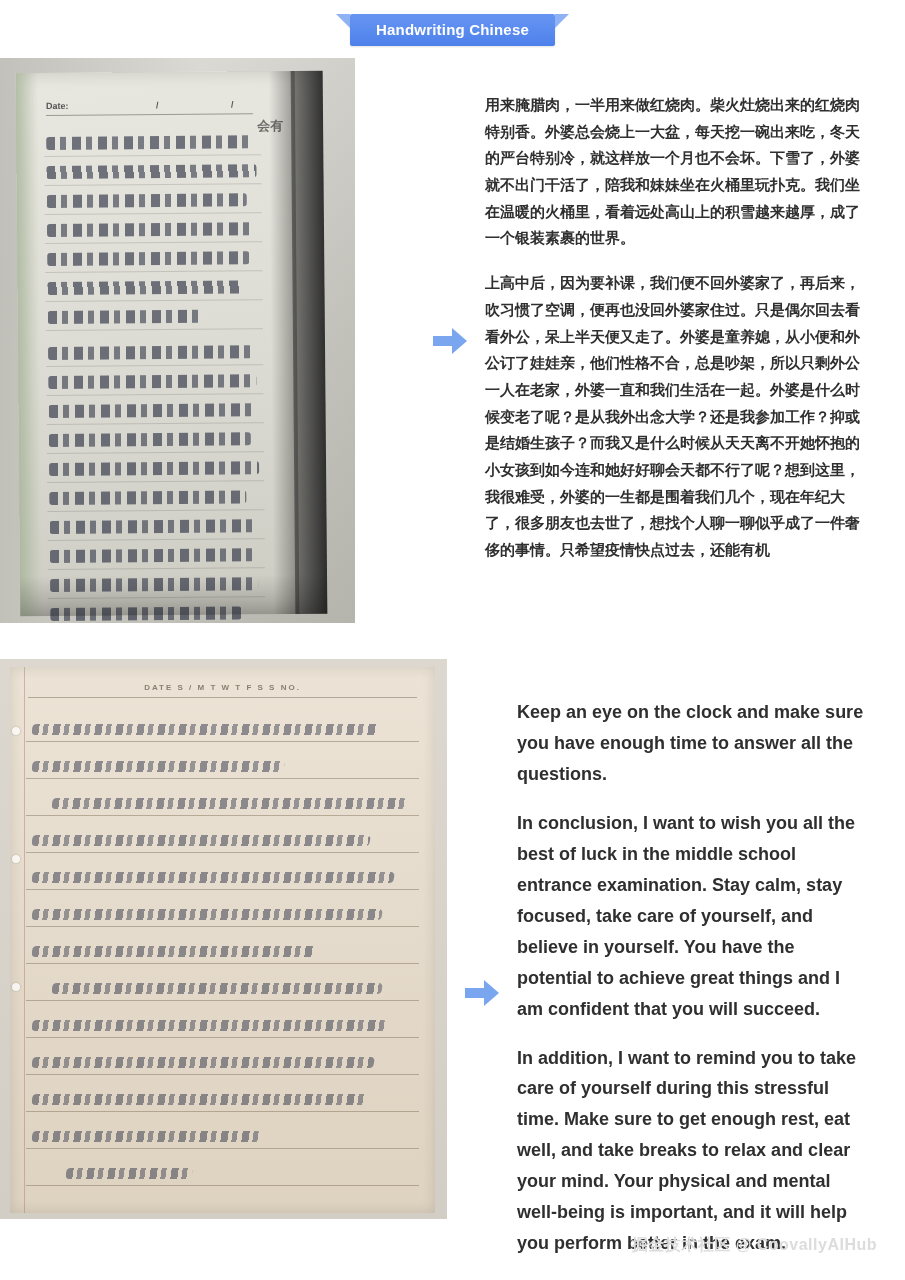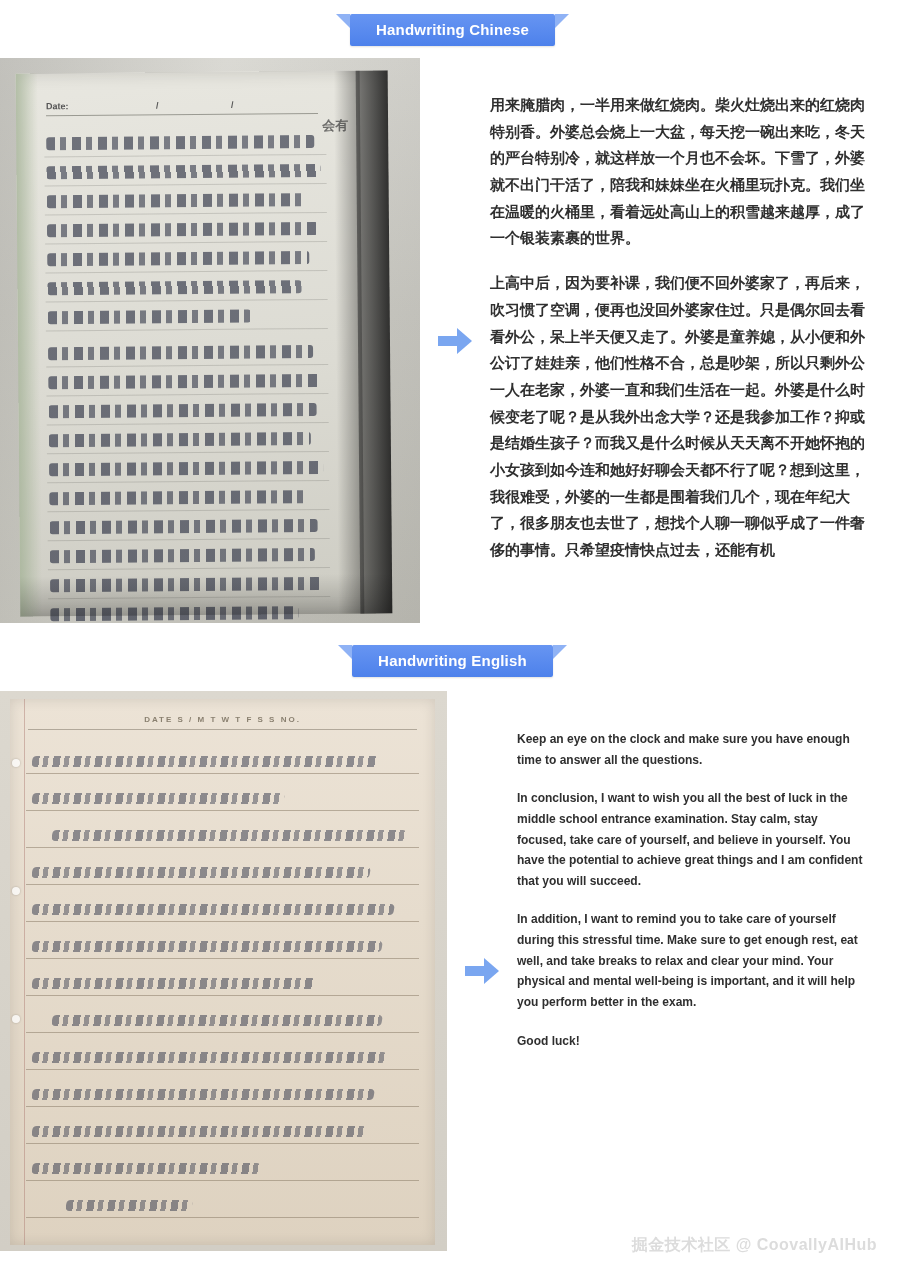--- a/index.html
+++ b/index.html
@@ -114,25 +114,26 @@
     border-left: 15px solid #7aa6f0;
   }
 
   
   .photo {
     position: relative;
     overflow: hidden;
     background: #cfcec9;
   }
   .photo-cn {
-    width: 420px;
+    width: 335px;
     height: 565px;
     background:
       linear-gradient(105deg, rgba(0,0,0,0.10) 0%, rgba(255,255,255,0.06) 40%, rgba(0,0,0,0.08) 100%),
       linear-gradient(180deg, #d8d7d1 0%, #cdccc5 45%, #c4c3bb 100%);
+    padding-left: 20px;
   }
   .cn-sheet {
     position: absolute;
     left: 18px;
     top: 14px;
     right: 30px;
     bottom: 8px;
     background: linear-gradient(175deg, #e8e7e0 0%, #dcdbd3 55%, #cdccc3 100%);
     box-shadow: 0 0 18px rgba(0,0,0,0.15) inset;
     transform: rotate(-0.5deg);
@@ -306,21 +307,21 @@
     width: 8px;
     height: 8px;
     border-radius: 50%;
     background: rgba(255,255,255,0.75);
     box-shadow: 0 0 2px rgba(0,0,0,0.25);
     margin-bottom: 120px;
   }
 
   
   .para {
-    font-size: 12px;
+    font-size: 18px;
     line-height: 1.72;
     color: #2f2f2f;
     margin: 0 0 18px 0;
     text-align: left;
   }
   .para-cn {
     font-size: 15px;
     line-height: 1.78;
   }
   .text-col-cn { padding-top: 34px; }
@@ -433,23 +434,20 @@
     </div>
 
     <div class="text-col text-col-cn">
       <p class="para para-cn">用来腌腊肉，一半用来做红烧肉。柴火灶烧出来的红烧肉特别香。外婆总会烧上一大盆，每天挖一碗出来吃，冬天的严台特别冷，就这样放一个月也不会坏。下雪了，外婆就不出门干活了，陪我和妹妹坐在火桶里玩扑克。我们坐在温暖的火桶里，看着远处高山上的积雪越来越厚，成了一个银装素裹的世界。</p>
       <p class="para para-cn">上高中后，因为要补课，我们便不回外婆家了，再后来，吹习惯了空调，便再也没回外婆家住过。只是偶尔回去看看外公，呆上半天便又走了。外婆是童养媳，从小便和外公订了娃娃亲，他们性格不合，总是吵架，所以只剩外公一人在老家，外婆一直和我们生活在一起。外婆是什么时候变老了呢？是从我外出念大学？还是我参加工作？抑或是结婚生孩子？而我又是什么时候从天天离不开她怀抱的小女孩到如今连和她好好聊会天都不行了呢？想到这里，我很难受，外婆的一生都是围着我们几个，现在年纪大了，很多朋友也去世了，想找个人聊一聊似乎成了一件奢侈的事情。只希望疫情快点过去，还能有机</p>
     </div>
   </div>
 
   <div class="divider-space"></div>
 
-  <div class="badge-row">
-    <div class="badge">Handwriting English</div>
-  </div>
 
   <div class="block" style="margin-top:14px;">
 
     <div class="img-col">
       <div class="photo photo-en">
         <div class="en-sheet">
           <div class="en-margin"></div>
           <div class="en-topbar">DATE  S / M T W T F S S   NO.</div>
 
           <div class="en-holes">

